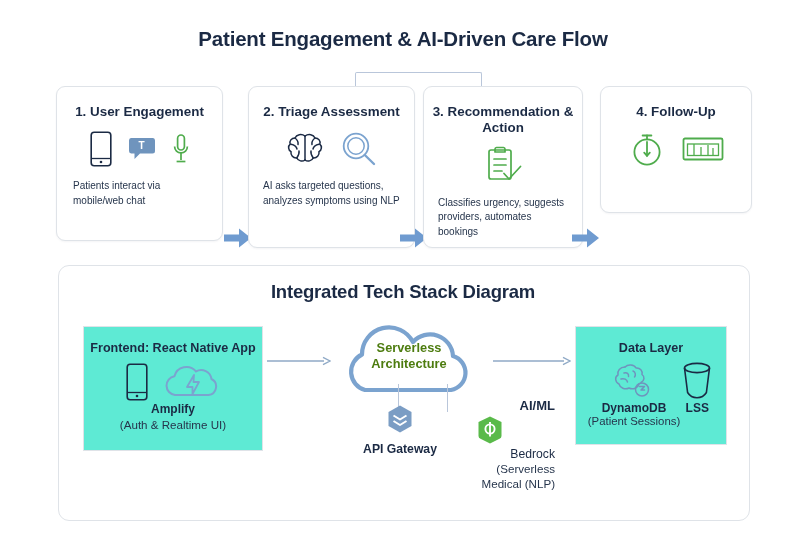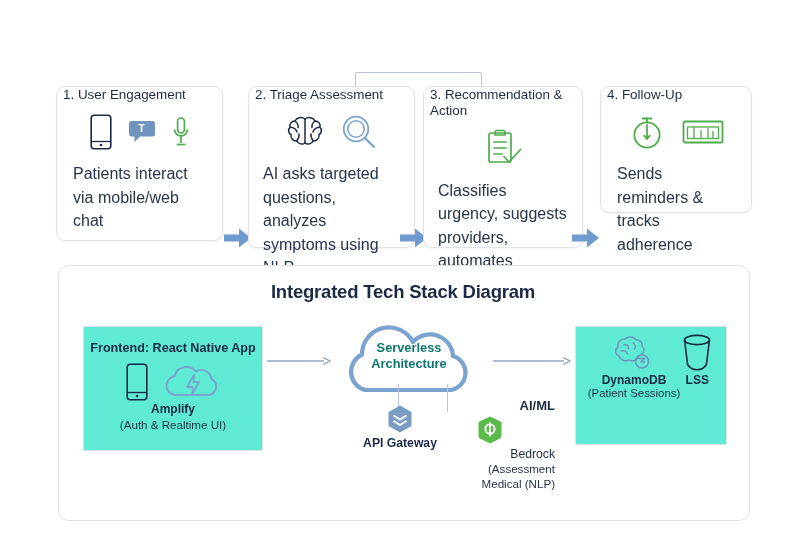--- a/index.html
+++ b/index.html
@@ -31,33 +31,35 @@
   .flow-row { position: absolute; left: 0; top: 86px; width: 806px; height: 162px; }
 
   .card {
     position: absolute;
     background: #ffffff;
     border: 1px solid #dfe3e8;
     border-radius: 9px;
     box-shadow: 0 1px 2px rgba(30,45,70,0.05);
   }
   .card-title {
-    font-size: 13.4px; font-weight: normal;
+    text-align: center;
+    font-size: 13.4px; font-weight: bold;
     color: #1b2a44;
     line-height: 1.22;
     padding: 0 6px;
+    margin-top: 17px;
   }
   .card-icons {
     display: flex; align-items: center; justify-content: center;
     gap: 16px;
     height: 46px;
     margin-top: 6px;
   }
   .card-desc {
-    font-size: 16px;
+    font-size: 10px;
     line-height: 1.47;
     color: #26354c;
     padding: 0 14px;
     margin-top: 7px;
   }
 
   
   #card-step-1 { left: 56px;  top: 0px;  width: 167px; height: 155px; }
   #card-step-2 { left: 248px; top: 0px;  width: 167px; height: 162px; }
   #card-step-3 { left: 423px; top: 0px;  width: 160px; height: 162px; }
@@ -119,26 +121,26 @@
   .twocol { display: flex; justify-content: center; margin-top: 6px; }
   .twocol .col { text-align: center; }
   .twocol .col .lbl { font-size: 12px; font-weight: bold; color:#1b2a44; margin-top: 2px; }
   .twocol .col .sub { font-size: 11.4px; color:#26354c; }
 
   
   .cloud-wrap { position: absolute; left: 270px; top: 52px; width: 160px; height: 80px; }
   .cloud-label {
     position: absolute; left: 0; top: 22px; width: 160px;
     text-align: center; font-size: 12.8px; font-weight: bold;
-    color: #0f766e; line-height: 1.26;
+    color: #4d7c0f; line-height: 1.26;
   }
   .apigw {
     position: absolute; left: 286px; top: 138px; width: 110px; text-align: center;
   }
-  .apigw .lbl { font-size: 12.2px; font-weight: bold; color:#1b2a44; margin-top: 2px; }
+  .apigw .lbl { font-size: 12.2px; font-weight: bold; color:#1b2a44; margin-top: 8px; }
   .aiml {
     position: absolute; left: 366px; top: 132px; width: 130px; text-align: right;
   }
   .aiml .hdr { font-size: 13px; font-weight: bold; color:#1b2a44; }
   .aiml .lbl { font-size: 12.2px; font-weight: normal; color:#1b2a44; margin-top: 2px; }
   .aiml .sub { font-size: 11.6px; color:#26354c; line-height:1.3; }
 
   .stem {
     position: absolute; background: #b9c6da; width: 1.3px;
   }
@@ -150,20 +152,21 @@
   #arrow-cloud-data { left: 434px; top: 90px; width: 78px; }
   .thin-arrow svg { display: block; }
 
   .ico { display:block; }
 </style>
 </head>
 <body>
 
 <div class="page">
 
+  <div class="main-title">Patient Engagement &amp; AI-Driven Care Flow</div>
 
   <div class="bracket"></div>
 
   <div class="flow-row">
 
     <div class="card" id="card-step-1">
       <div class="card-title">1. User Engagement</div>
       <div class="card-icons">
         <span>
           <svg class="ico" width="22" height="36" viewBox="0 0 22 36">
@@ -274,21 +277,20 @@
           <svg class="ico" width="42" height="26" viewBox="0 0 42 26">
             <rect x="1.5" y="2.5" width="39" height="21" rx="1.5" fill="none" stroke="#4fac4c" stroke-width="1.8"></rect>
             <rect x="5.5" y="8" width="31" height="11.5" fill="none" stroke="#4fac4c" stroke-width="1.3"></rect>
             <line x1="12" y1="8" x2="12" y2="19.5" stroke="#4fac4c" stroke-width="1.3"></line>
             <line x1="19" y1="11" x2="19" y2="19.5" stroke="#4fac4c" stroke-width="1.3"></line>
             <line x1="26" y1="9" x2="26" y2="19.5" stroke="#4fac4c" stroke-width="1.3"></line>
             <line x1="31" y1="12" x2="31" y2="19.5" stroke="#4fac4c" stroke-width="1.3"></line>
           </svg>
         </span>
       </div>
-      <div class="card-desc">Sends reminders &amp; tracks adherence</div>
     </div>
 
   </div>
 
   <div class="stack-panel">
 
     <div class="stack-box" id="box-frontend">
       <div class="box-title">Frontend: React Native App</div>
       <div class="box-row">
         <span>
@@ -345,32 +347,33 @@
     <div class="aiml">
       <div class="hdr">AI/ML</div>
       <span>
         <svg class="ico" width="28" height="30" viewBox="0 0 28 30" style="margin:2px auto 0;">
           <path d="M14 1.5 L25.5 7 V21 A3 3 0 0 1 23.5 23.8 L14 28.5 L4.5 23.8 A3 3 0 0 1 2.5 21 V7 Z" fill="#5aba4a"></path>
           <circle cx="14" cy="14" r="4.6" fill="none" stroke="#ffffff" stroke-width="1.9"></circle>
           <line x1="14" y1="7" x2="14" y2="21.5" stroke="#ffffff" stroke-width="1.9"></line>
         </svg>
       </span>
       <div class="lbl">Bedrock</div>
-      <div class="sub">(Assessment</div>
+      <div class="sub">(Serverless</div>
       <div class="sub">Medical (NLP)</div>
     </div>
 
     <div class="thin-arrow" id="arrow-cloud-data">
       <svg width="78" height="10" viewBox="0 0 78 10">
         <line x1="0" y1="5" x2="71" y2="5" stroke="#8fa9c6" stroke-width="1.3"></line>
         <path d="M70 1.4 L77 5 L70 8.6" fill="none" stroke="#8fa9c6" stroke-width="1.3"></path>
       </svg>
     </div>
 
     <div class="stack-box" id="box-datalayer">
+      <div class="box-title">Data Layer</div>
       <div class="twocol">
         <div class="col">
           <span>
             <svg class="ico" width="42" height="38" viewBox="0 0 42 38" style="margin:0 auto;">
               <g fill="none" stroke="#6f94bd" stroke-width="1.5" stroke-linecap="round" stroke-linejoin="round">
                 <path d="M12 6 C7 6 4 10 5 14 C1.5 16 2 21 6 23 C7 27 12 29 16 27 C20 29 25 27 26 23"></path>
                 <path d="M12 6 C15 3 21 3.5 23 7 C27 6.5 30 10 29 13.5 C32 15.5 31.5 20 28 21.5"></path>
                 <path d="M11 12 C14 11 16 13 15.5 15.5"></path>
                 <path d="M8 18 C11 17 14 18.5 14.5 21"></path>
                 <path d="M20 10 C22.5 11 23 14 21.5 16"></path>

